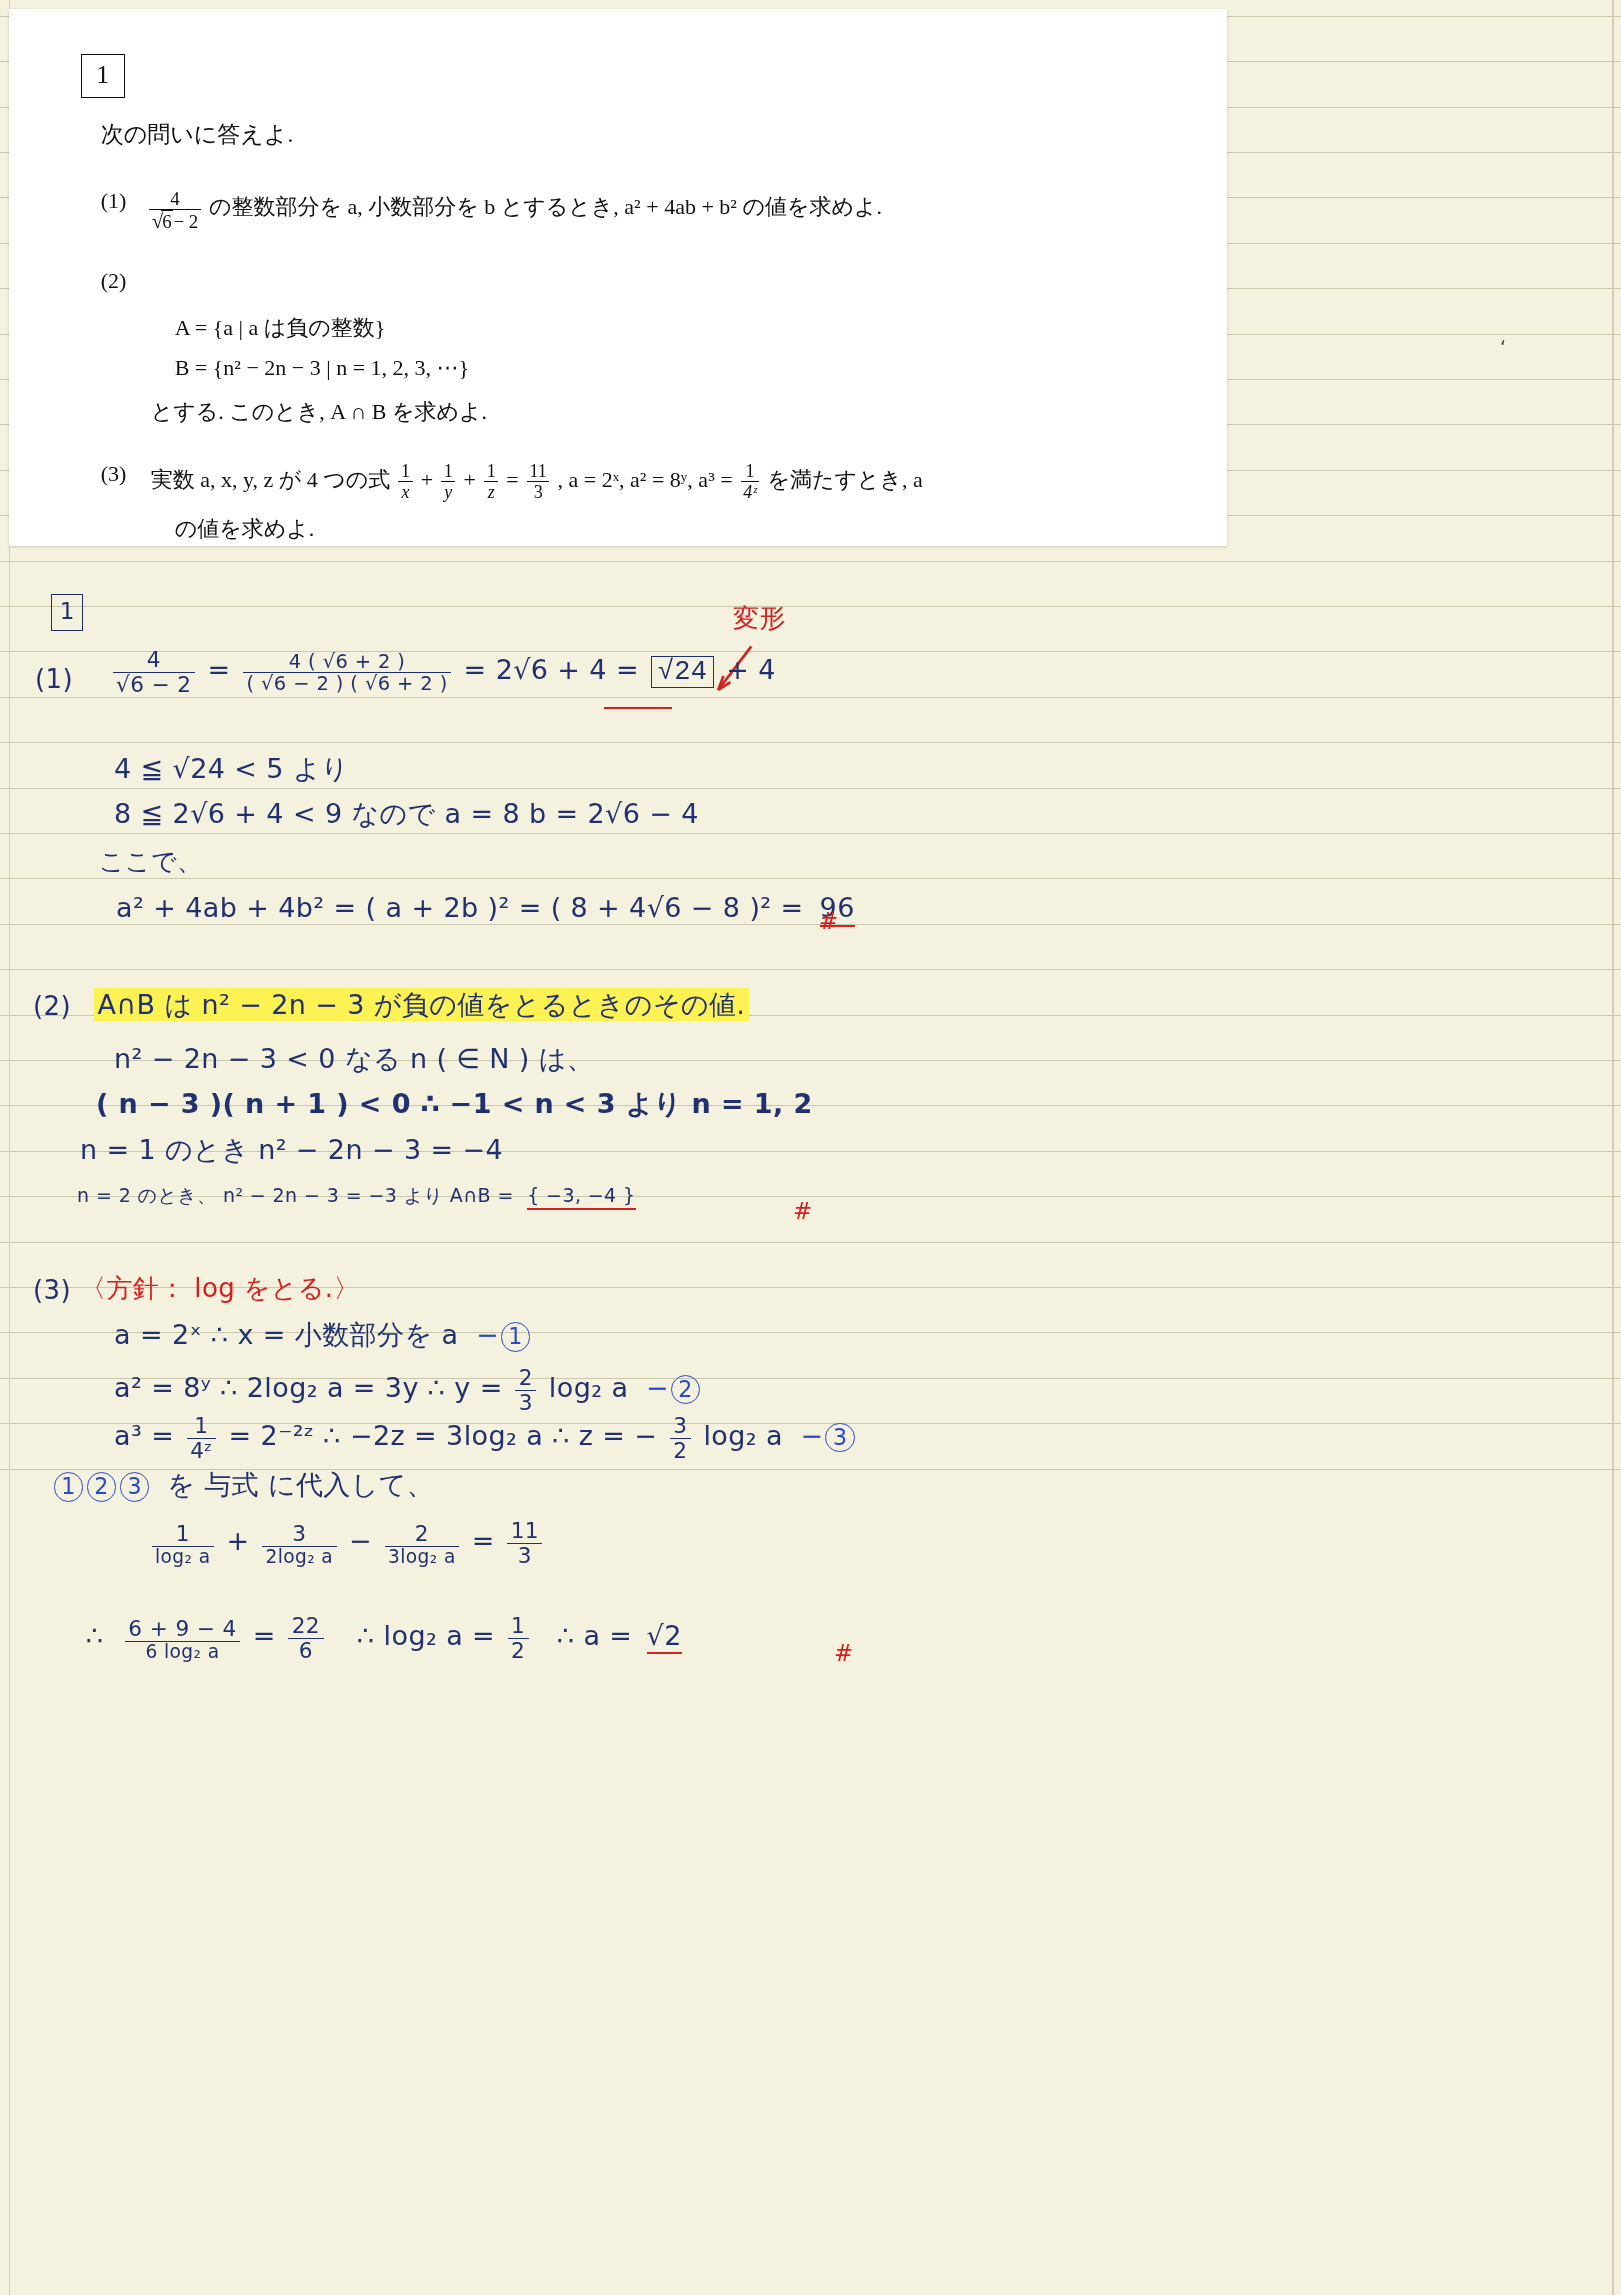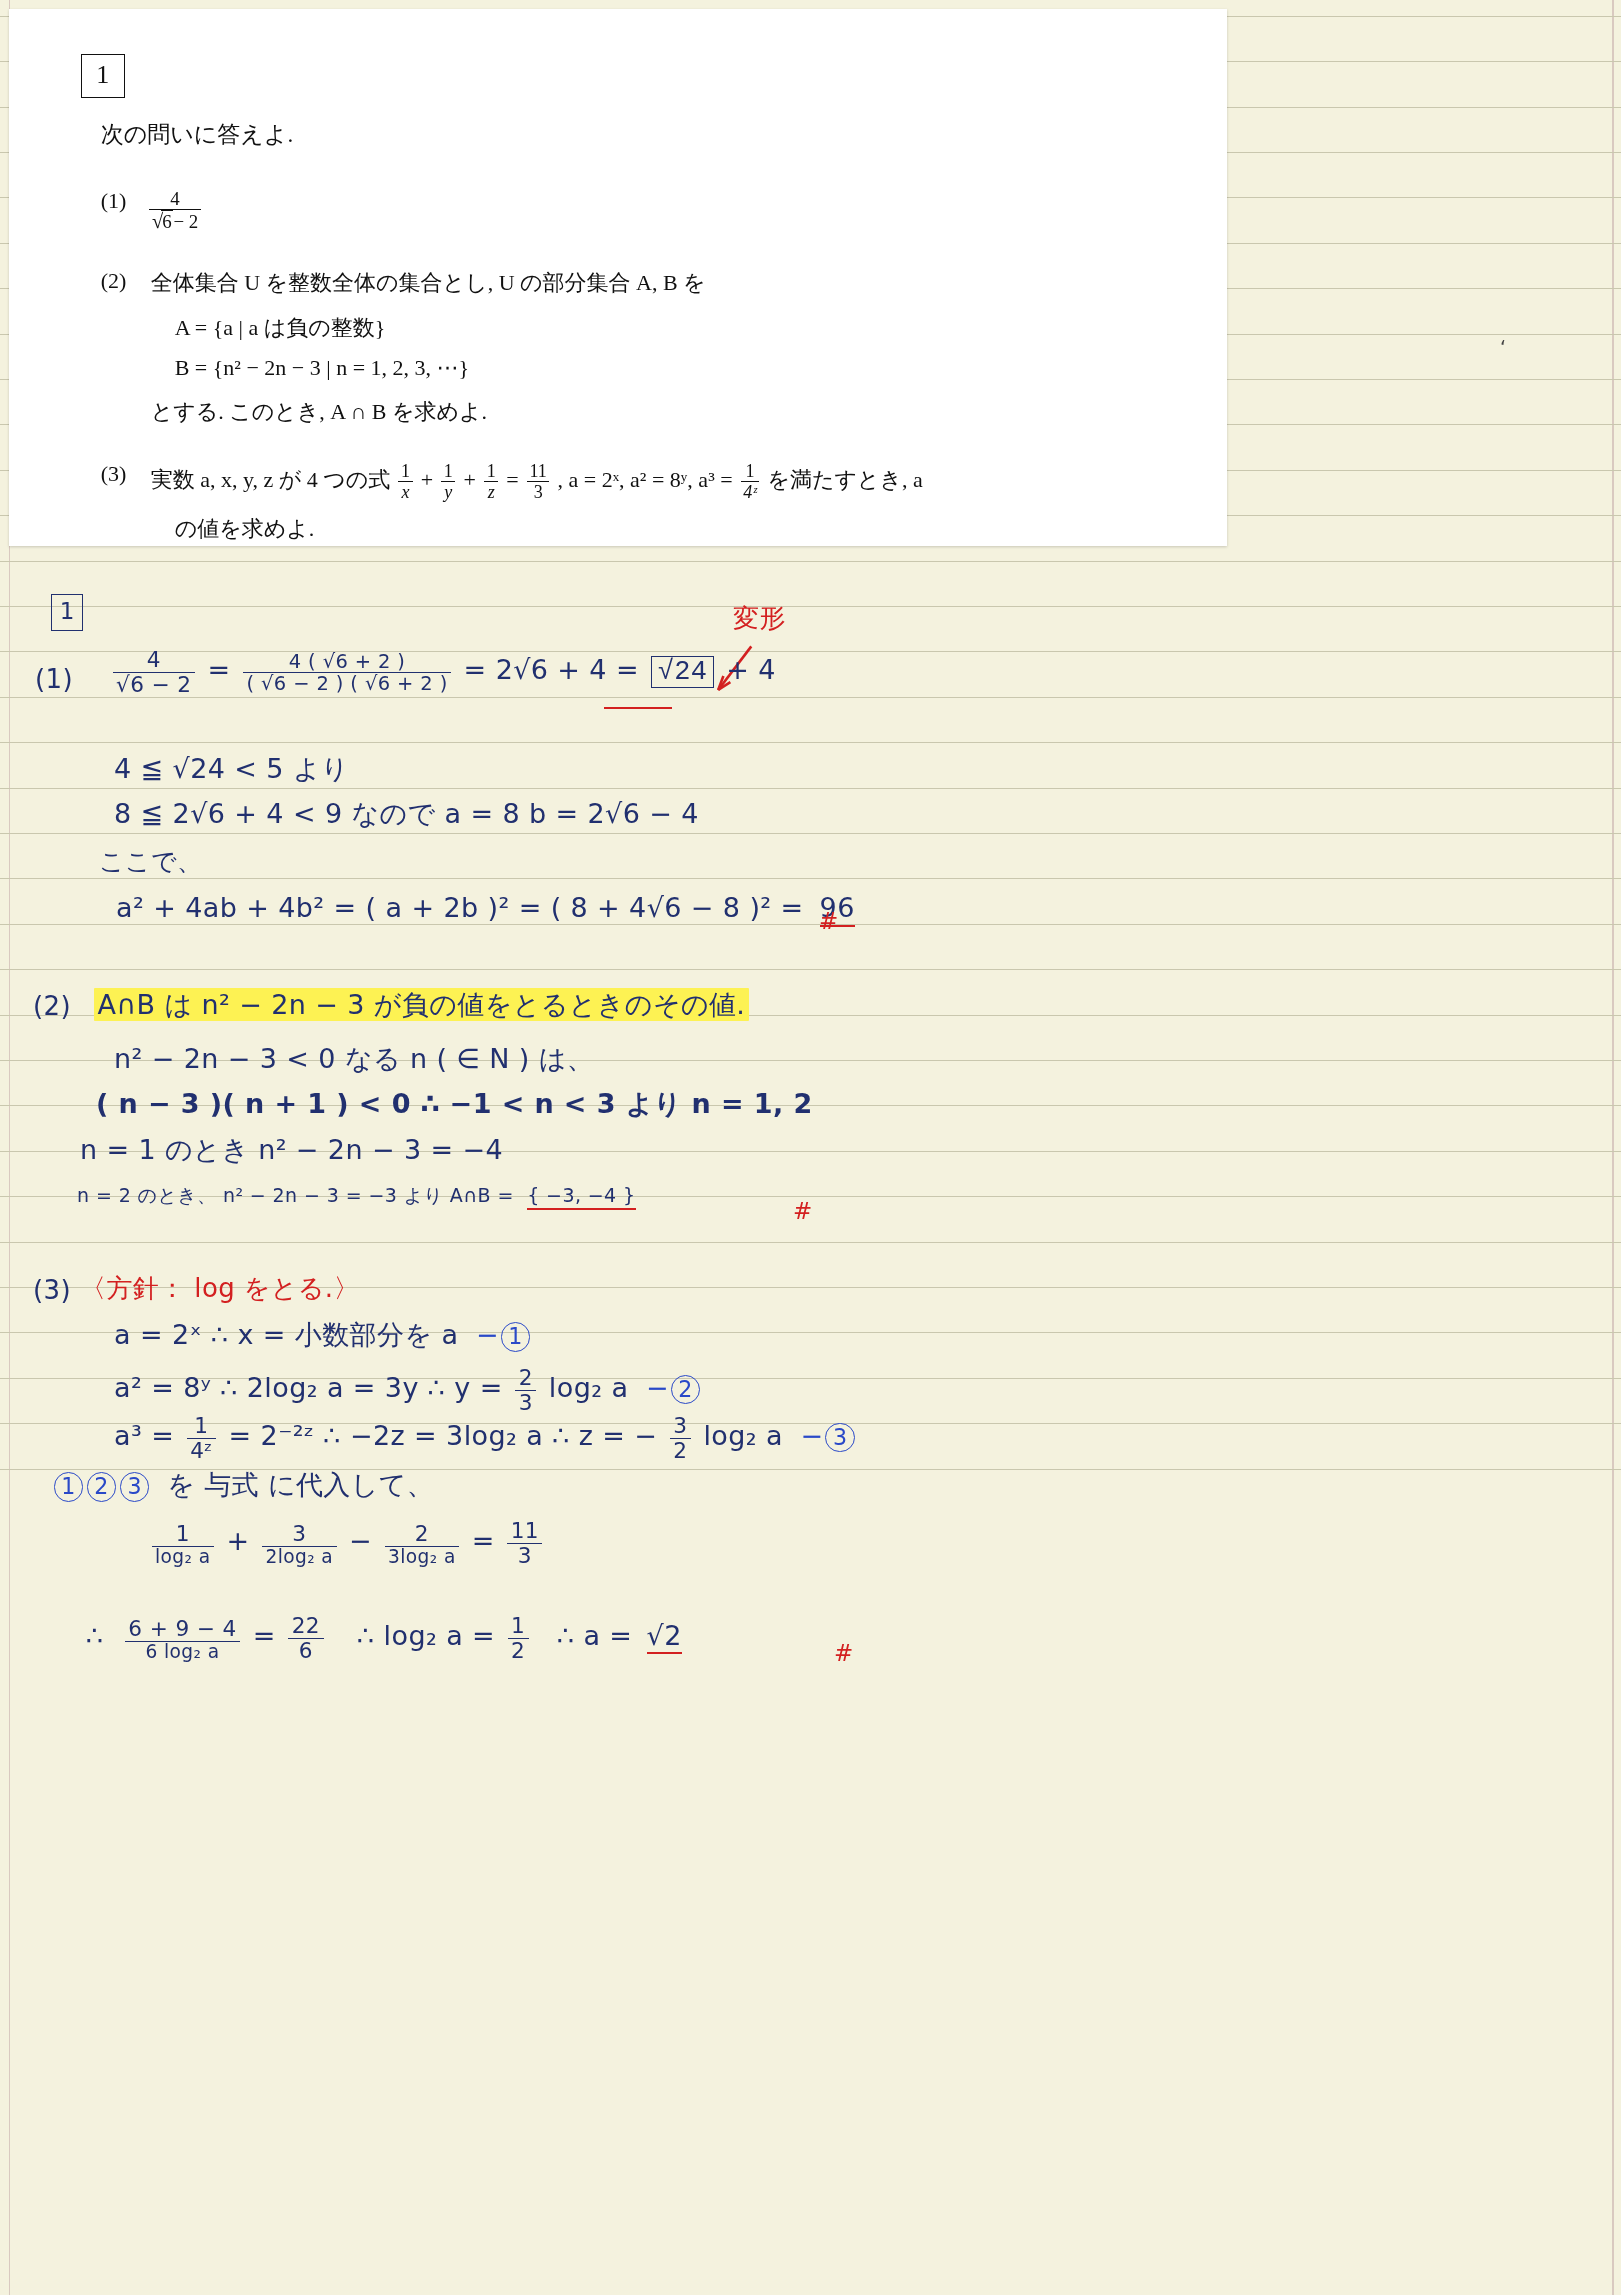--- a/index.html
+++ b/index.html
@@ -183,24 +183,24 @@
   <div id="problem-number-box">1</div>
 
   <div class="p-line p-lead">次の問いに答えよ.</div>
 
   <div class="pnum" style="left:92px; top:179px;">(1)</div>
   <div class="p-line" style="left:138px; top:179px;">
     <span class="frac" style="font-size:0.86em; vertical-align:-0.75em;">
       <span class="num">4</span>
       <span class="den"><span class="radsign">√</span><span class="sqrt">6</span><span>− 2</span></span>
     </span>
+    <span>の整数部分を a, 小数部分を b とするとき, a² + 4ab + b² の値を求めよ.</span>
   </div>
 
   <div class="pnum" style="left:92px; top:259px;">(2)</div>
-  <div class="p-line" style="left:142px; top:259px;">全体集合 U を整数全体の集合とし, U の部分集合 A, B を</div>
   <div class="p-line" style="left:166px; top:304px;">A = {a | a は負の整数}</div>
   <div class="p-line" style="left:166px; top:346px;">B = {n² − 2n − 3 | n = 1, 2, 3, ⋯}</div>
   <div class="p-line" style="left:142px; top:388px;">とする. このとき, A ∩ B を求めよ.</div>
 
   <div class="pnum" style="left:92px; top:452px;">(3)</div>
   <div class="p-line" style="left:142px; top:452px;">
     <span>実数 a, x, y, z が 4 つの式</span>
     <span class="frac"><span class="num">1</span><span class="den it">x</span></span>
     +
     <span class="frac"><span class="num">1</span><span class="den it">y</span></span>

